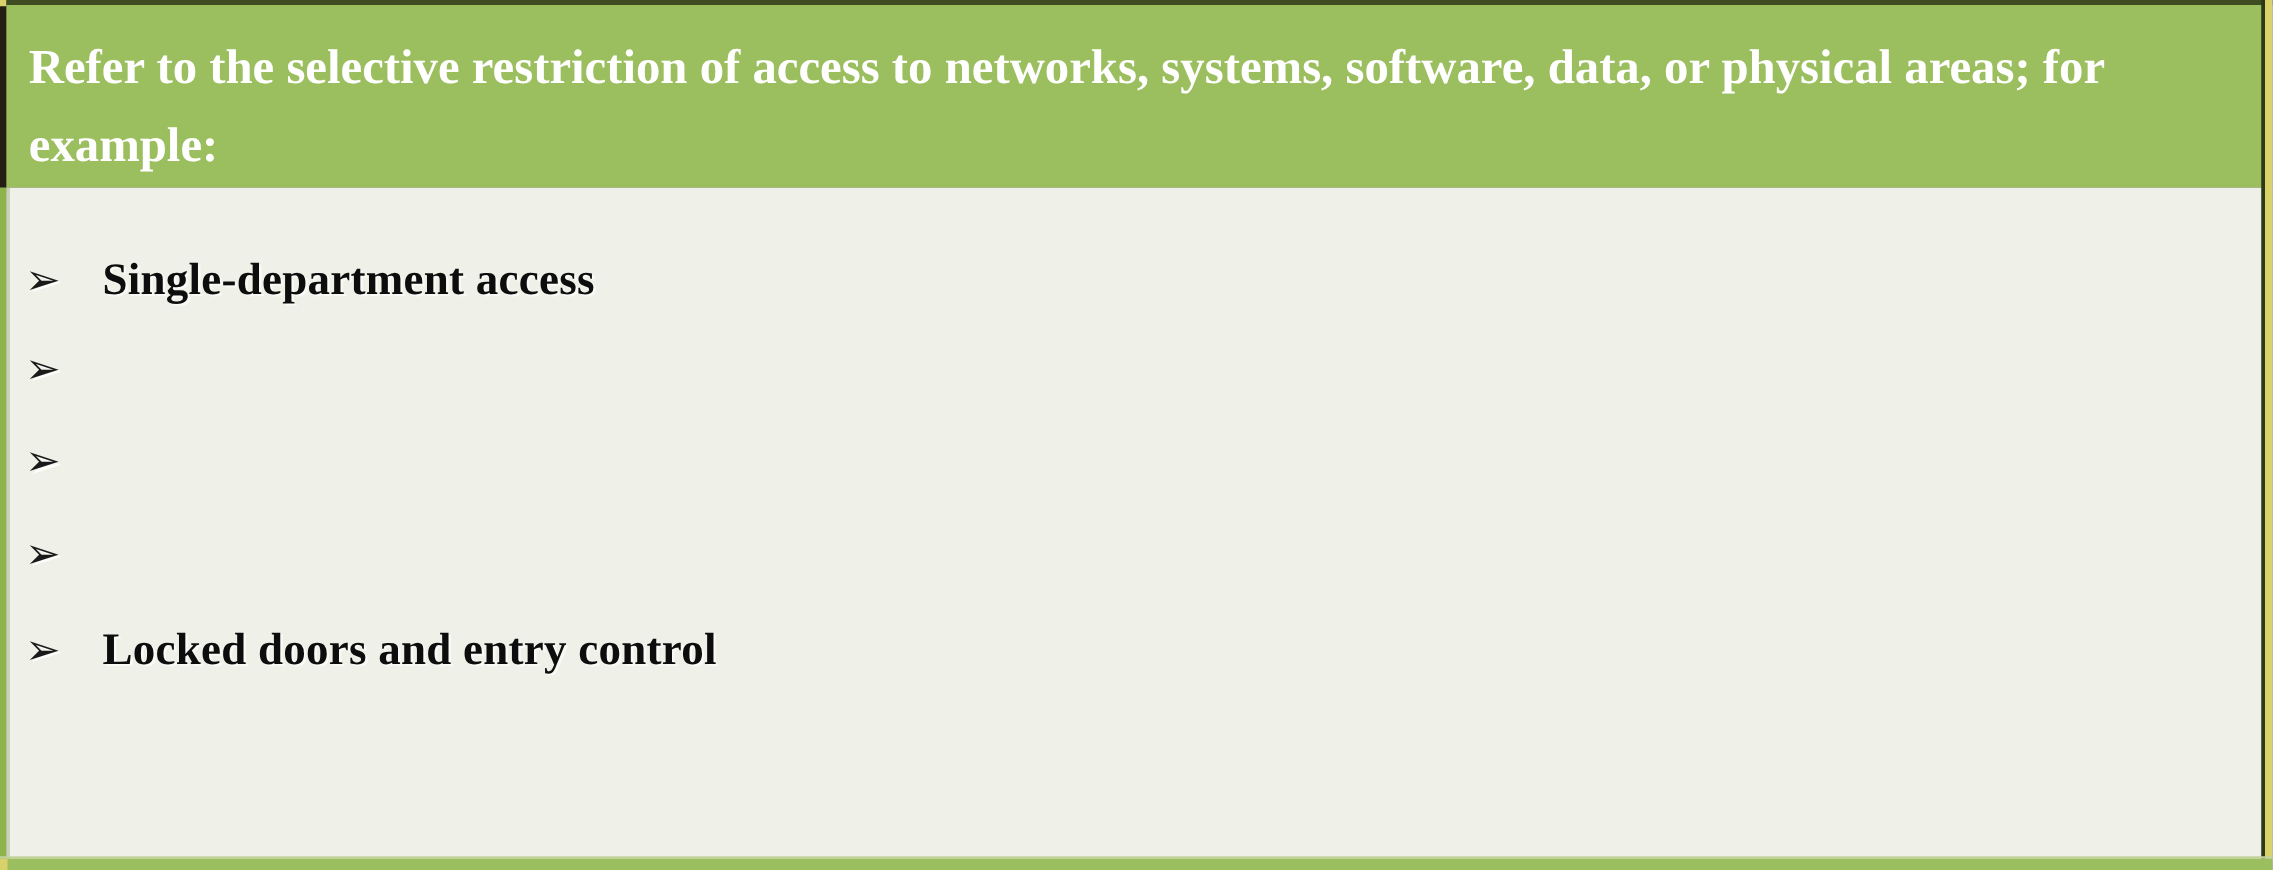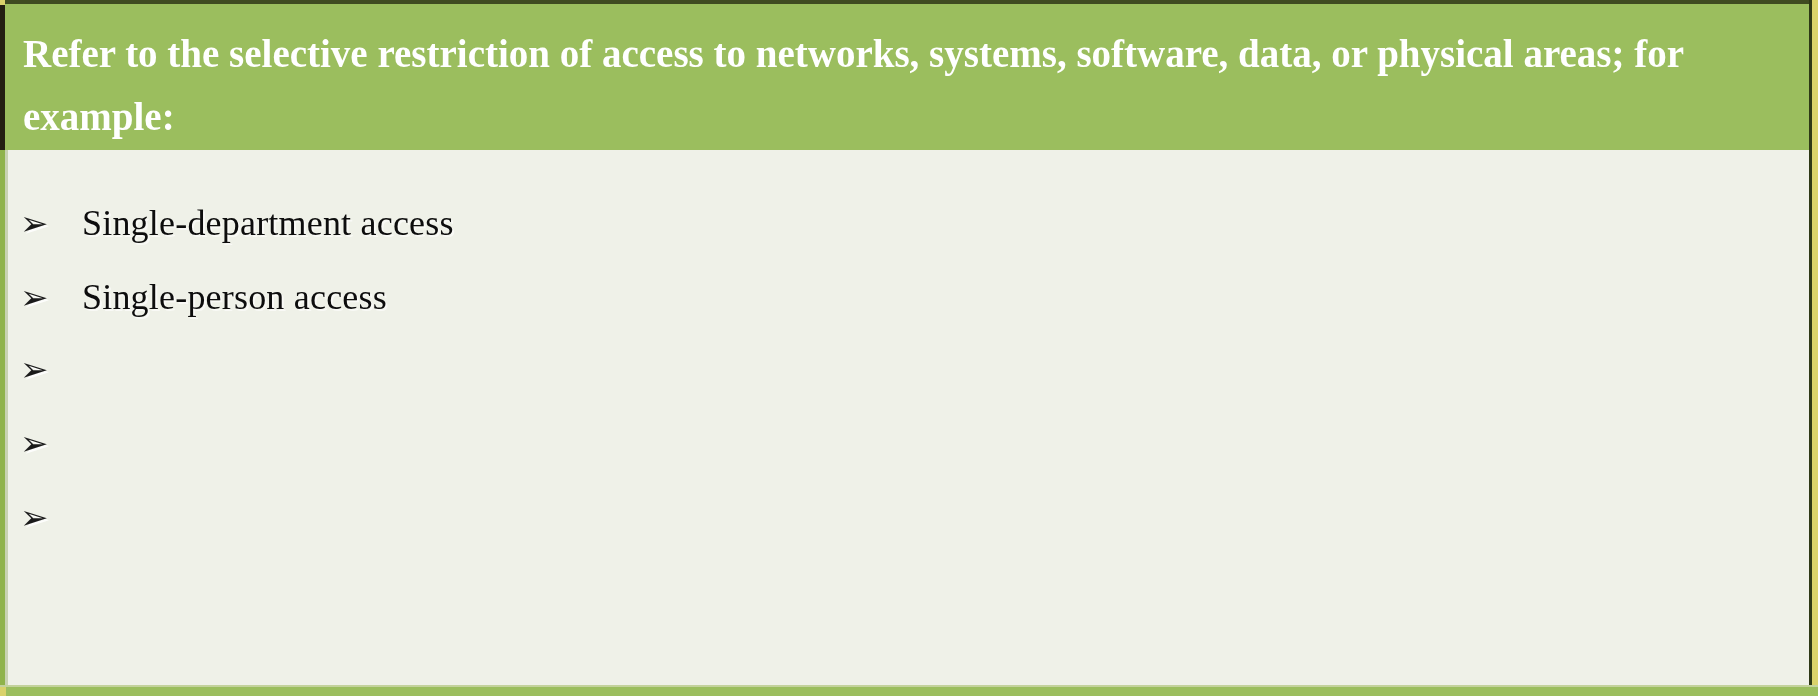--- a/index.html
+++ b/index.html
@@ -121,21 +121,21 @@
     width: 62px;
     flex: 0 0 62px;
     color: #1A1A1A;
     font-size: 34px;
     line-height: 34px;
     font-family: "DejaVu Sans", sans-serif;
     text-shadow: 2px 2px 0 rgba(255,255,255,0.85);
   }
   .bullet-text {
     color: #0D0D0D;
-    font-weight: normal;
+    font-weight: bold;
     font-size: 36px;
     line-height: 38px;
     letter-spacing: 0.2px;
     text-shadow: 2px 2px 0 rgba(255,255,255,0.6);
   }
 </style>
 </head>
 <body>
 
 <div class="slide-card">
@@ -147,33 +147,33 @@
   <div class="body-area">
     <ul class="bullet-list">
 
       <li class="bullet-item">
         <span class="bullet-marker">➢</span>
         <span class="bullet-text">Single-department access</span>
       </li>
 
       <li class="bullet-item">
         <span class="bullet-marker">➢</span>
-        <span class="bullet-text">Single-person access</span>
       </li>
 
       <li class="bullet-item">
         <span class="bullet-marker">➢</span>
       </li>
 
       <li class="bullet-item">
         <span class="bullet-marker">➢</span>
       </li>
 
       <li class="bullet-item">
         <span class="bullet-marker">➢</span>
+        <span class="bullet-text">Locked doors and entry control</span>
       </li>
 
     </ul>
   </div>
 
   <div class="edge edge-top"></div>
   <div class="edge edge-left-dark"></div>
   <div class="edge edge-left-green"></div>
   <div class="edge edge-left-accent"></div>
   <div class="edge edge-right-outer"></div>

